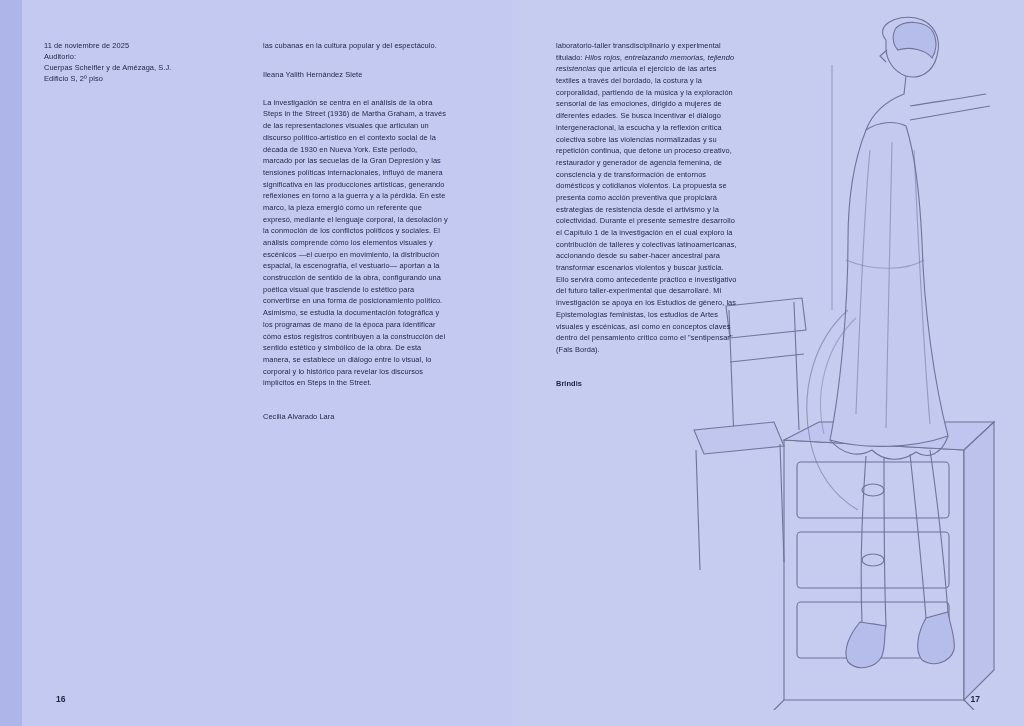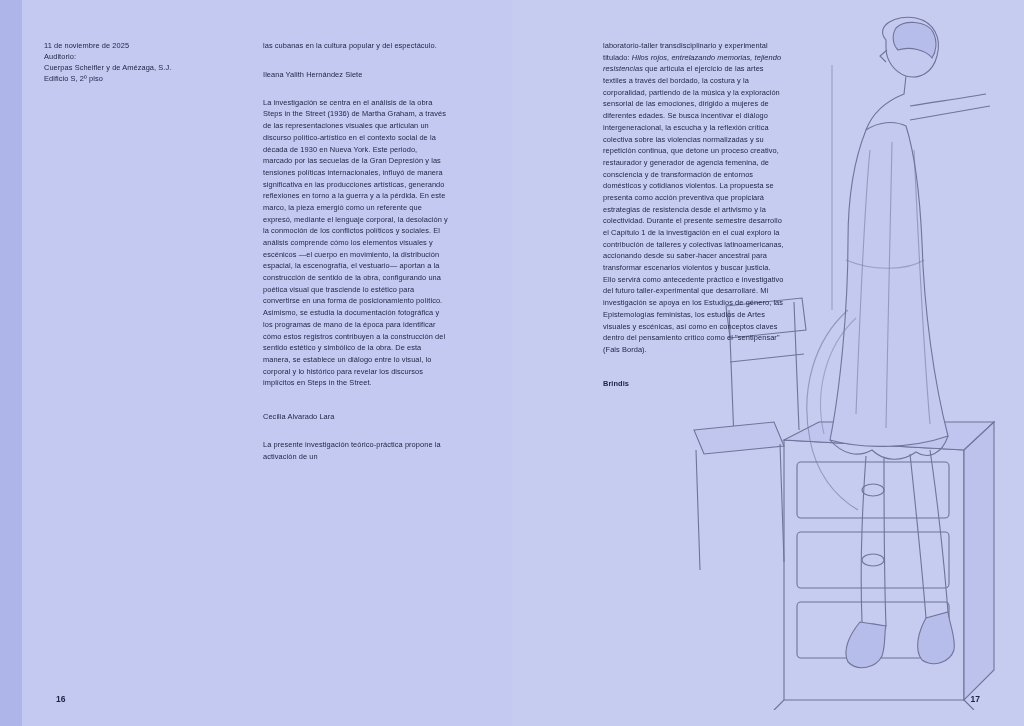--- a/index.html
+++ b/index.html
@@ -66,21 +66,20 @@
     left: 44px;
     width: 185px;
   }
   .col-a {
     left: 263px;
     width: 185px;
   }
   .col-b {
     left: 556px;
     width: 182px;
-    margin-left: 47px;
   }
   .meta-line {
     margin: 0;
     line-height: 1.5;
   }
   p {
     margin: 0;
   }
   .para {
     margin: 0;
@@ -158,21 +157,20 @@
 
         <p class="para">La investigación se centra en el análisis de la obra Steps in the Street (1936) de Martha Graham, a través de las representaciones visuales que articulan un discurso político-artístico en el contexto social de la década de 1930 en Nueva York. Este periodo, marcado por las secuelas de la Gran Depresión y las tensiones políticas internacionales, influyó de manera significativa en las producciones artísticas, generando reflexiones en torno a la guerra y a la pérdida. En este marco, la pieza emergió como un referente que expresó, mediante el lenguaje corporal, la desolación y la conmoción de los conflictos políticos y sociales. El análisis comprende cómo los elementos visuales y escénicos —el cuerpo en movimiento, la distribución espacial, la escenografía, el vestuario— aportan a la construcción de sentido de la obra, configurando una poética visual que trasciende lo estético para convertirse en una forma de posicionamiento político. Asimismo, se estudia la documentación fotográfica y los programas de mano de la época para identificar cómo estos registros contribuyen a la construcción del sentido estético y simbólico de la obra. De esta manera, se establece un diálogo entre lo visual, lo corporal y lo histórico para revelar los discursos implícitos en Steps in the Street.</p>
 
         <div class="gap-lg"></div>
         <div class="gap-sm"></div>
 
         <p class="byline">Cecilia Alvarado Lara</p>
 
         <div class="gap-lg"></div>
 
-        <p class="para">La presente investigación teórico-práctica propone la activación de un</p>
       </div>
     </div>
 
     <div class="folio folio-left">16</div>
   </div>
 
   <div class="page page-right">
 
     <div class="illustration">
       <svg class="illus-svg" width="400" height="700" viewBox="0 0 400 700">

